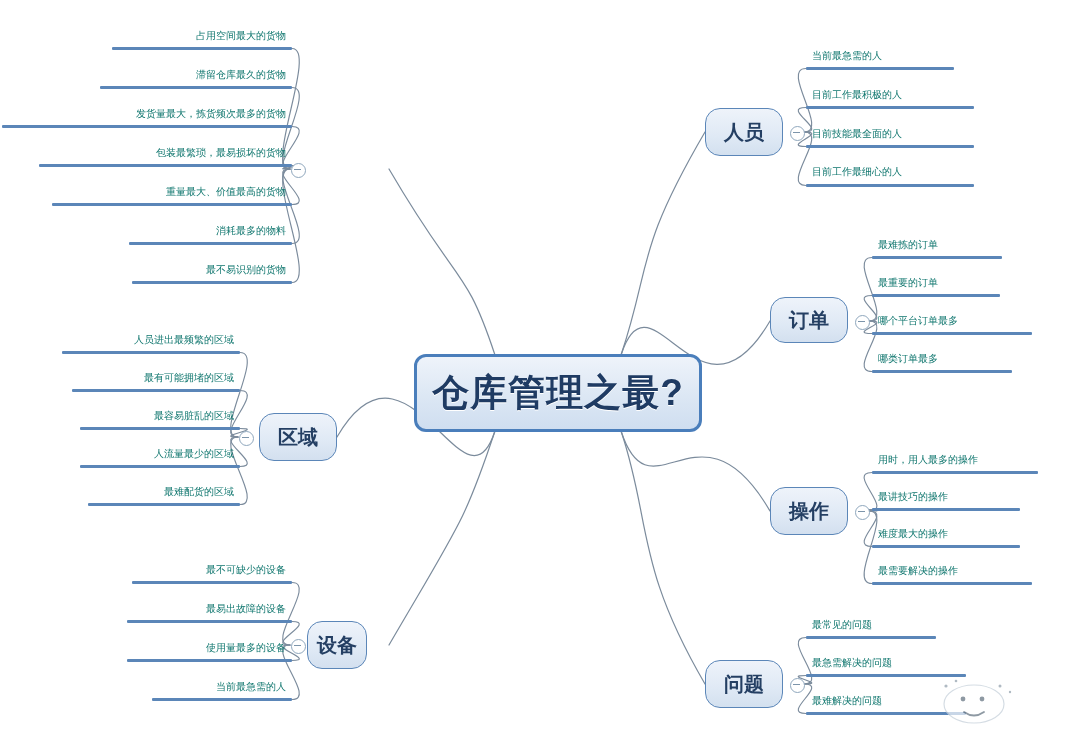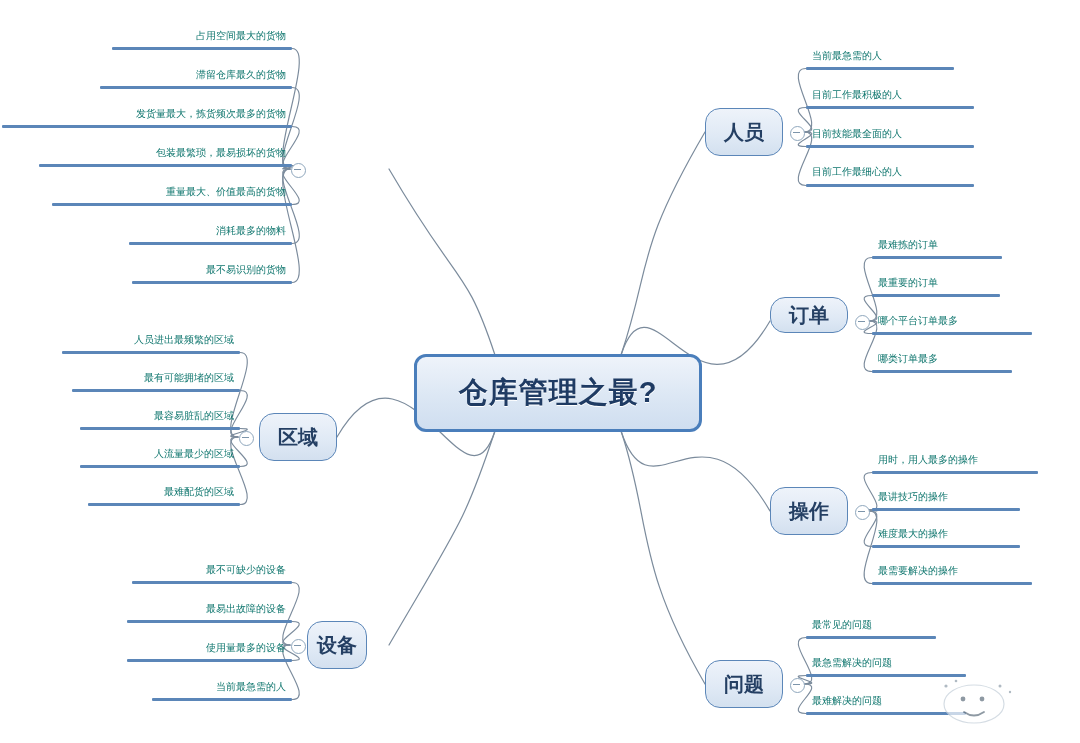--- a/index.html
+++ b/index.html
@@ -23,21 +23,21 @@
 
   
   .central{
     position:absolute;
     box-sizing:border-box;
     display:flex;align-items:center;justify-content:center;
     background:linear-gradient(180deg,#eef3fa 0%,#dce7f4 55%,#cfdef0 100%);
     border:3px solid #4a7ebb;
     border-radius:12px;
     color:#1f3b63;
-    font-size:29px;
+    font-size:37px;
     font-weight:bold;
     letter-spacing:1px;
     text-shadow:0 1px 0 #ffffff;
     z-index:5;
   }
 
   
   .branch{
     position:absolute;
     box-sizing:border-box;
@@ -247,21 +247,21 @@
       <div class="lrule"></div>
     </div>
     <div class="leaf right" style="left: 806px; top: 124px; width: 168px;">
       <div class="ltext">目前技能最全面的人</div>
       <div class="lrule"></div>
     </div>
     <div class="leaf right" style="left: 806px; top: 163px; width: 168px; font-family: Liberation Mono, monospace;">
       <div class="ltext">目前工作最细心的人</div>
       <div class="lrule"></div>
     </div>
-    <div class="branch" style="left: 770px; top: 297px; width: 78px; height: 36px;">
+    <div class="branch" style="left: 770px; top: 297px; width: 78px; height: 46px;">
       <span>订单</span>
     </div>
     <div class="toggle" style="left: 855px; top: 314.5px;"></div>
     <div class="leaf right" style="left: 872px; top: 235px; width: 130px;">
       <div class="ltext">最难拣的订单</div>
       <div class="lrule"></div>
     </div>
     <div class="leaf right" style="left: 872px; top: 273px; width: 128px;">
       <div class="ltext">最重要的订单</div>
       <div class="lrule"></div>

